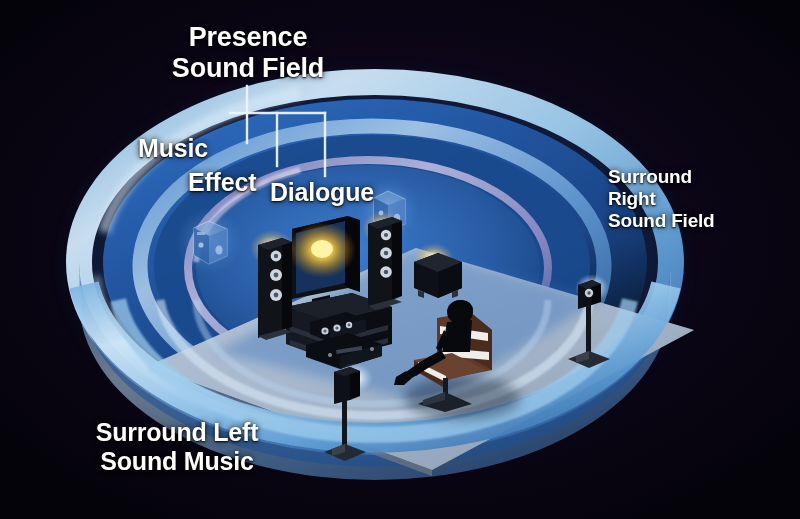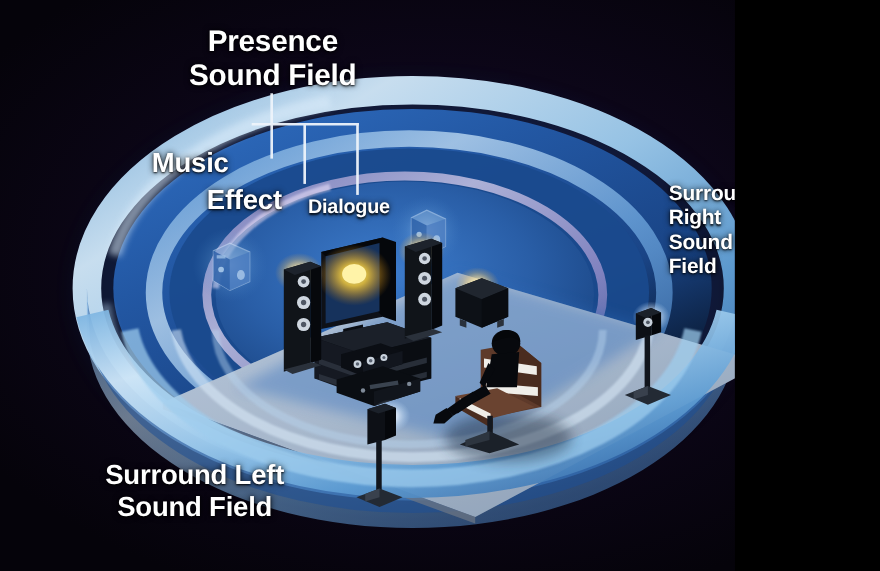--- a/index.html
+++ b/index.html
@@ -1,28 +1,28 @@
 <!DOCTYPE html>
 <html><head>
 <meta charset="utf-8">
 <style>
   html,body{margin:0;padding:0;background:#000;}
   body{width:800px;height:519px;overflow:hidden;font-family:"Liberation Sans",sans-serif;}
-  #stage{position:relative;width:668px;height:519px;overflow:hidden;
+  #stage{position:relative;width:800px;height:519px;overflow:hidden;
     background:radial-gradient(ellipse 70% 60% at 50% 45%, #12081f 0%, #0b0514 45%, #060309 100%);}
   .layer{position:absolute;left:0;top:0;width:800px;height:519px;}
   svg.layer{display:block;}
 
   .lbl{position:absolute;color:#fff;font-weight:bold;letter-spacing:-0.2px;
        text-shadow:0 0 6px rgba(0,0,0,.85),0 1px 2px rgba(0,0,0,.9);
        white-space:pre-line;line-height:1.16;}
   #lbl-presence{left:168px;top:22px;font-size:27px;text-align:center;width:160px;}
   #lbl-music{left:138px;top:134px;font-size:25px;}
   #lbl-effect{left:188px;top:168px;font-size:25px;}
-  #lbl-dialogue{left:280px;top:178px;font-size:18px;}
+  #lbl-dialogue{left:270px;top:178px;font-size:25px;}
   #lbl-sr{left:608px;top:166px;font-size:19px;text-align:left;}
   #lbl-sl{left:58px;top:418px;font-size:25px;text-align:center;width:238px;}
 </style>
 </head>
 <body>
 
 <div id="stage">
 
   <svg class="layer" viewBox="0 0 800 519">
     <defs>
@@ -337,15 +337,15 @@
 
   <div class="lbl" id="lbl-presence">Presence
 Sound Field</div>
   <div class="lbl" id="lbl-music">Music</div>
   <div class="lbl" id="lbl-effect">Effect</div>
   <div class="lbl" id="lbl-dialogue">Dialogue</div>
   <div class="lbl" id="lbl-sr">Surround
 Right
 Sound Field</div>
   <div class="lbl" id="lbl-sl">Surround Left
-Sound Field</div>
+Sound Music</div>
 
 </div>
 
 </body></html>

